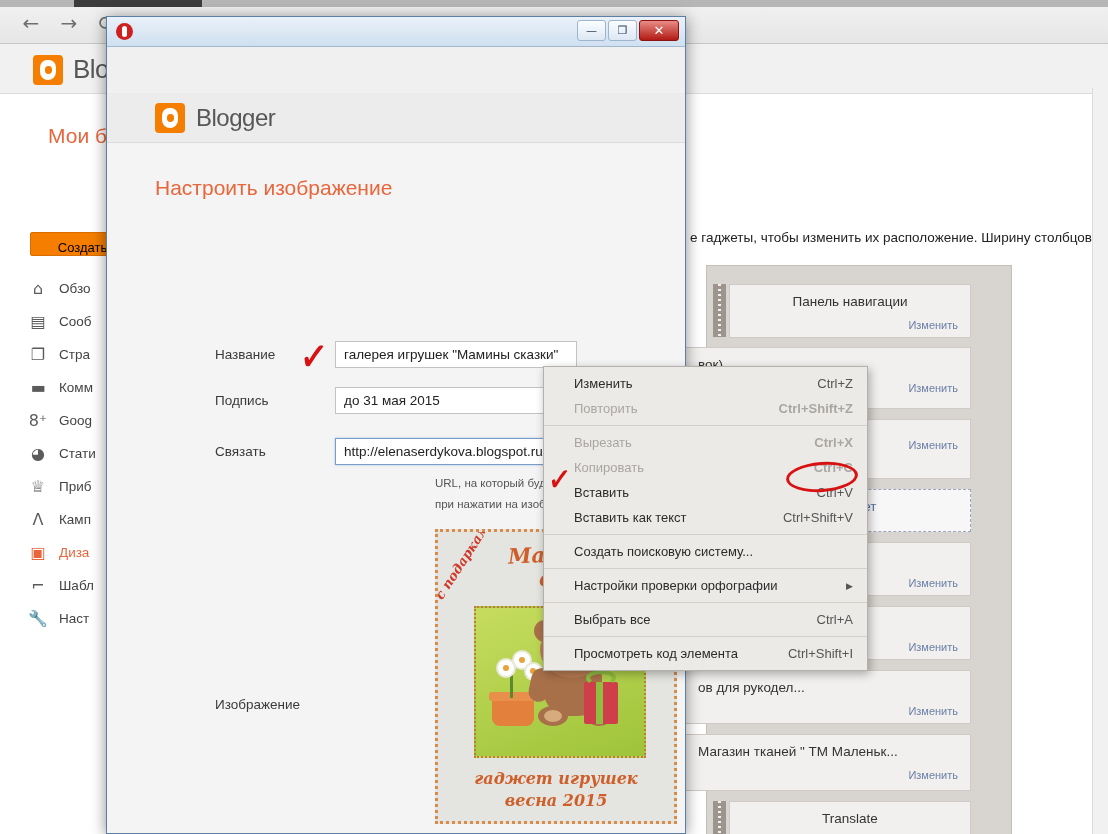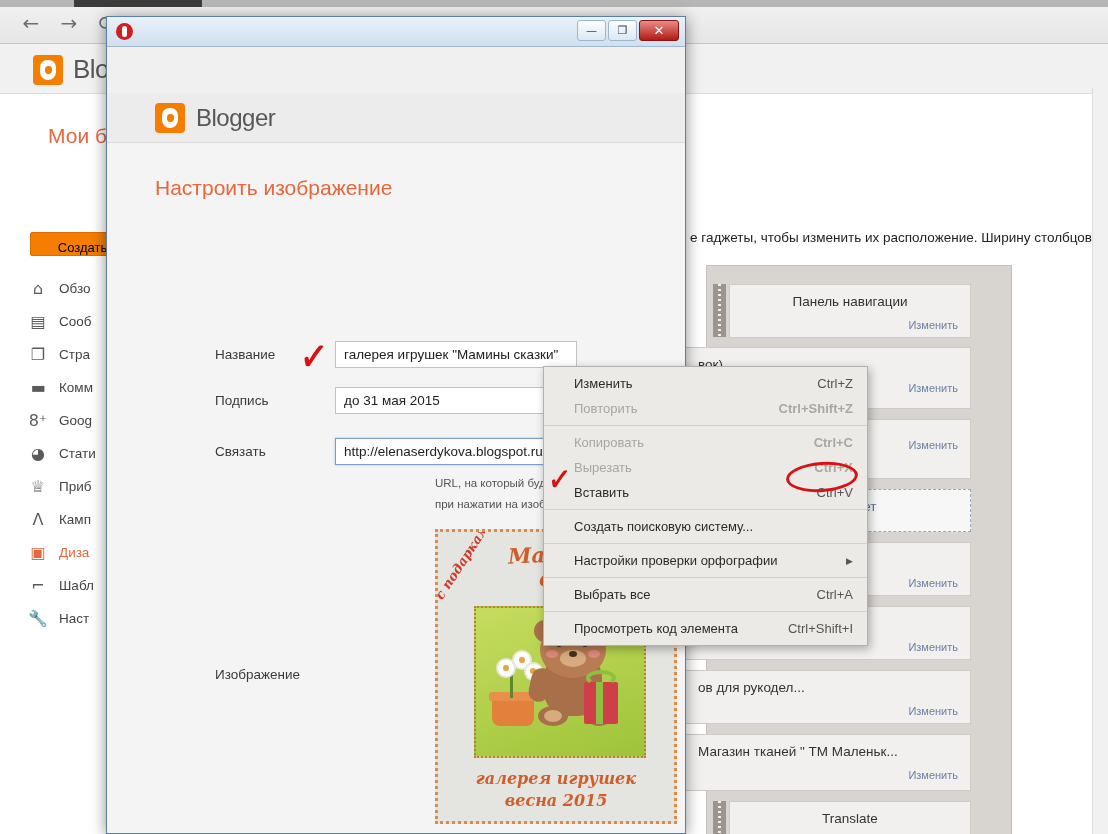--- a/index.html
+++ b/index.html
@@ -200,21 +200,21 @@
   .finput {
     height:27px; background:#fff; border:1px solid #c2c2c2;
     padding:0 8px; font-size:13.5px; color:#222; line-height:26px;
     white-space:nowrap; overflow:hidden;
   }
   .finput.focused { border:1px solid #7a9ec9; box-shadow:0 0 2px rgba(110,150,200,.6); }
 
   #row-name  { left:108px; top:248px; }
   #row-cap   { left:108px; top:294px; }
   #row-link  { left:108px; top:345px; }
-  #row-img   { left:108px; top:568px; }
+  #row-img   { left:108px; top:598px; }
 
   #inp-name { width:242px; }
   #inp-cap  { width:242px; }
   #inp-link { width:250px; }
 
   #link-help {
     position:absolute; left:328px; top:380px; width:240px;
     font-size:11.5px; color:#555; line-height:21px;
   }
 
@@ -507,50 +507,54 @@
           <div class="bear-snout"></div>
           <div class="bear-nose"></div>
           <div class="bear-eye-l"></div>
           <div class="bear-eye-r"></div>
           <div class="gift"></div>
           <div class="gift-rib-v"></div>
           <div class="gift-bow"></div>
         </div>
         <div class="img-ribbon">с подарками!</div>
         <div class="img-txt2">
-          <span>галерея игрушек</span>
+          <span>гаджет игрушек</span>
           <span>весна 2015</span>
         </div>
       </div>
     </div>
 
   </div>
 </div>
 
 <div id="ctxmenu">
     <div class="ctx-item">
       <span>Изменить</span>
       <span class="shortcut">Ctrl+Z</span>
     </div>
     <div class="ctx-item disabled">
       <span>Повторить</span>
       <span class="shortcut">Ctrl+Shift+Z</span>
     </div>
     <div class="ctx-sep"></div>
     <div class="ctx-item disabled">
+      <span>Вырезать</span>
+      <span class="shortcut">Ctrl+X</span>
+    </div>
+    <div class="ctx-item disabled">
       <span>Копировать</span>
       <span class="shortcut">Ctrl+C</span>
     </div>
-    <div class="ctx-item disabled">
-      <span>Вырезать</span>
-      <span class="shortcut">Ctrl+X</span>
-    </div>
     <div class="ctx-item">
       <span>Вставить</span>
       <span class="shortcut">Ctrl+V</span>
+    </div>
+    <div class="ctx-item">
+      <span>Вставить как текст</span>
+      <span class="shortcut">Ctrl+Shift+V</span>
     </div>
     <div class="ctx-sep"></div>
     <div class="ctx-item">
       <span>Создать поисковую систему...</span>
       <span class="shortcut"></span>
     </div>
     <div class="ctx-sep"></div>
     <div class="ctx-item">
       <span>Настройки проверки орфографии</span>
       <span class="ctx-arrow">▶</span>

